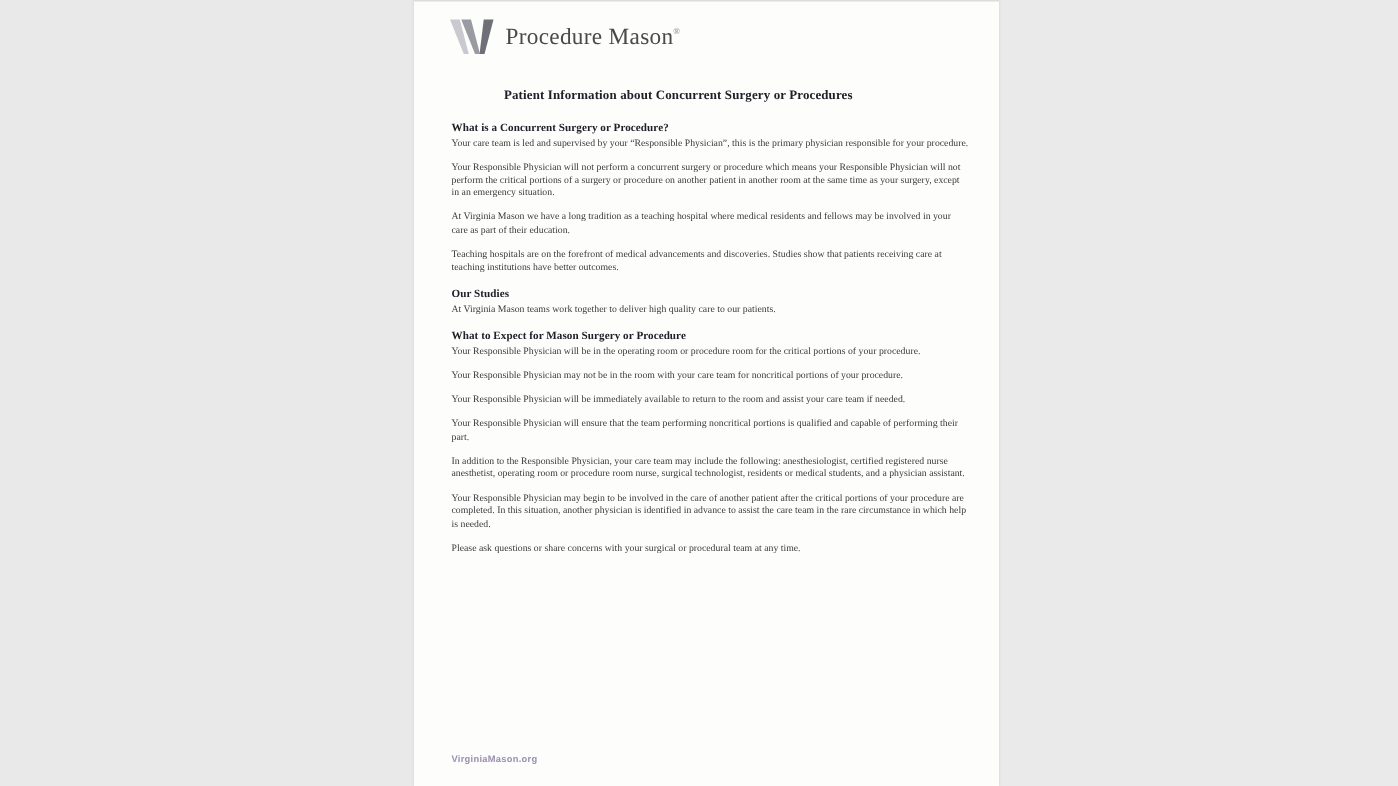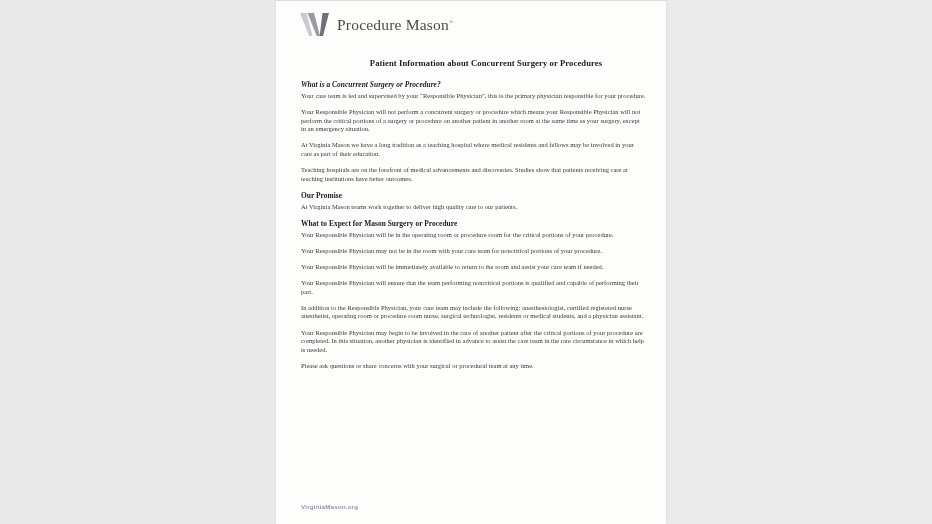--- a/index.html
+++ b/index.html
@@ -74,40 +74,40 @@
     font-size: 6px;
     vertical-align: super;
     color: #7d7d7d;
   }
   
   .doc-title {
     position: absolute;
     left: 46px;
     top: 58px;
     width: 300px;
-    text-align: center;
+    text-align: left;
     font-size: 8.6px;
     font-weight: bold;
     color: #20202a;
     letter-spacing: 0.1px;
   }
   .content {
     position: absolute;
     left: 11px;
     top: 80px;
     width: 345px;
   }
   h2.sec {
     margin: 0 0 3px 0;
     font-size: 7.4px;
     font-weight: bold;
     color: #20202a;
     letter-spacing: 0.05px;
   }
-  .sec-gap-first { margin-top: 4px; font-style: italic; }
+  .sec-gap-first { margin-top: 4px; }
   .sec-gap { margin-top: 11px; }
   p.para {
     margin: 0 0 7.5px 0;
     font-size: 6.5px;
     line-height: 8.6px;
     color: #38383c;
     text-align: left;
     letter-spacing: 0.01px;
   }
   p.para.tight { margin-bottom: 7px; }
@@ -155,21 +155,21 @@
 
       <div class="content">
 
         <h2 class="sec sec-gap-first">What is a Concurrent Surgery or Procedure?</h2>
         <p class="para">Your care team is led and supervised by your “Responsible Physician”, this is the primary physician responsible for your procedure.</p>
         <p class="para">Your Responsible Physician will not perform a concurrent surgery or procedure which means your Responsible Physician will not perform the critical portions of a surgery or procedure on another patient in another room at the same time as your surgery, except in an emergency situation.</p>
 
         <p class="para">At Virginia Mason we have a long tradition as a teaching hospital where medical residents and fellows may be involved in your care as part of their education.</p>
         <p class="para">Teaching hospitals are on the forefront of medical advancements and discoveries.  Studies show that patients receiving care at teaching institutions have better outcomes.</p>
 
-        <h2 class="sec sec-gap">Our Promise</h2>
+        <h2 class="sec sec-gap">Our Studies</h2>
         <p class="para">At Virginia Mason teams work together to deliver high quality care to our patients.</p>
 
         <h2 class="sec sec-gap">What to Expect for Mason Surgery or Procedure</h2>
         <p class="para">Your Responsible Physician will be in the operating room or procedure room for the critical portions of your procedure.</p>
         <p class="para">Your Responsible Physician may not be in the room with your care team for noncritical portions of your procedure.</p>
         <p class="para">Your Responsible Physician will be immediately available to return to the room and assist your care team if needed.</p>
         <p class="para">Your Responsible Physician will ensure that the team performing noncritical portions is qualified and capable of performing their part.</p>
         <p class="para">In addition to the Responsible Physician, your care team may include the following: anesthesiologist, certified registered nurse anesthetist, operating room or procedure room nurse, surgical technologist, residents or medical students, and a physician assistant.</p>
         <p class="para">Your Responsible Physician may begin to be involved in the care of another patient after the critical portions of your procedure are completed.  In this situation, another physician is identified in advance to assist the care team in the rare circumstance in which help is needed.</p>
         <p class="para tight">Please ask questions or share concerns with your surgical or procedural team at any time.</p>

